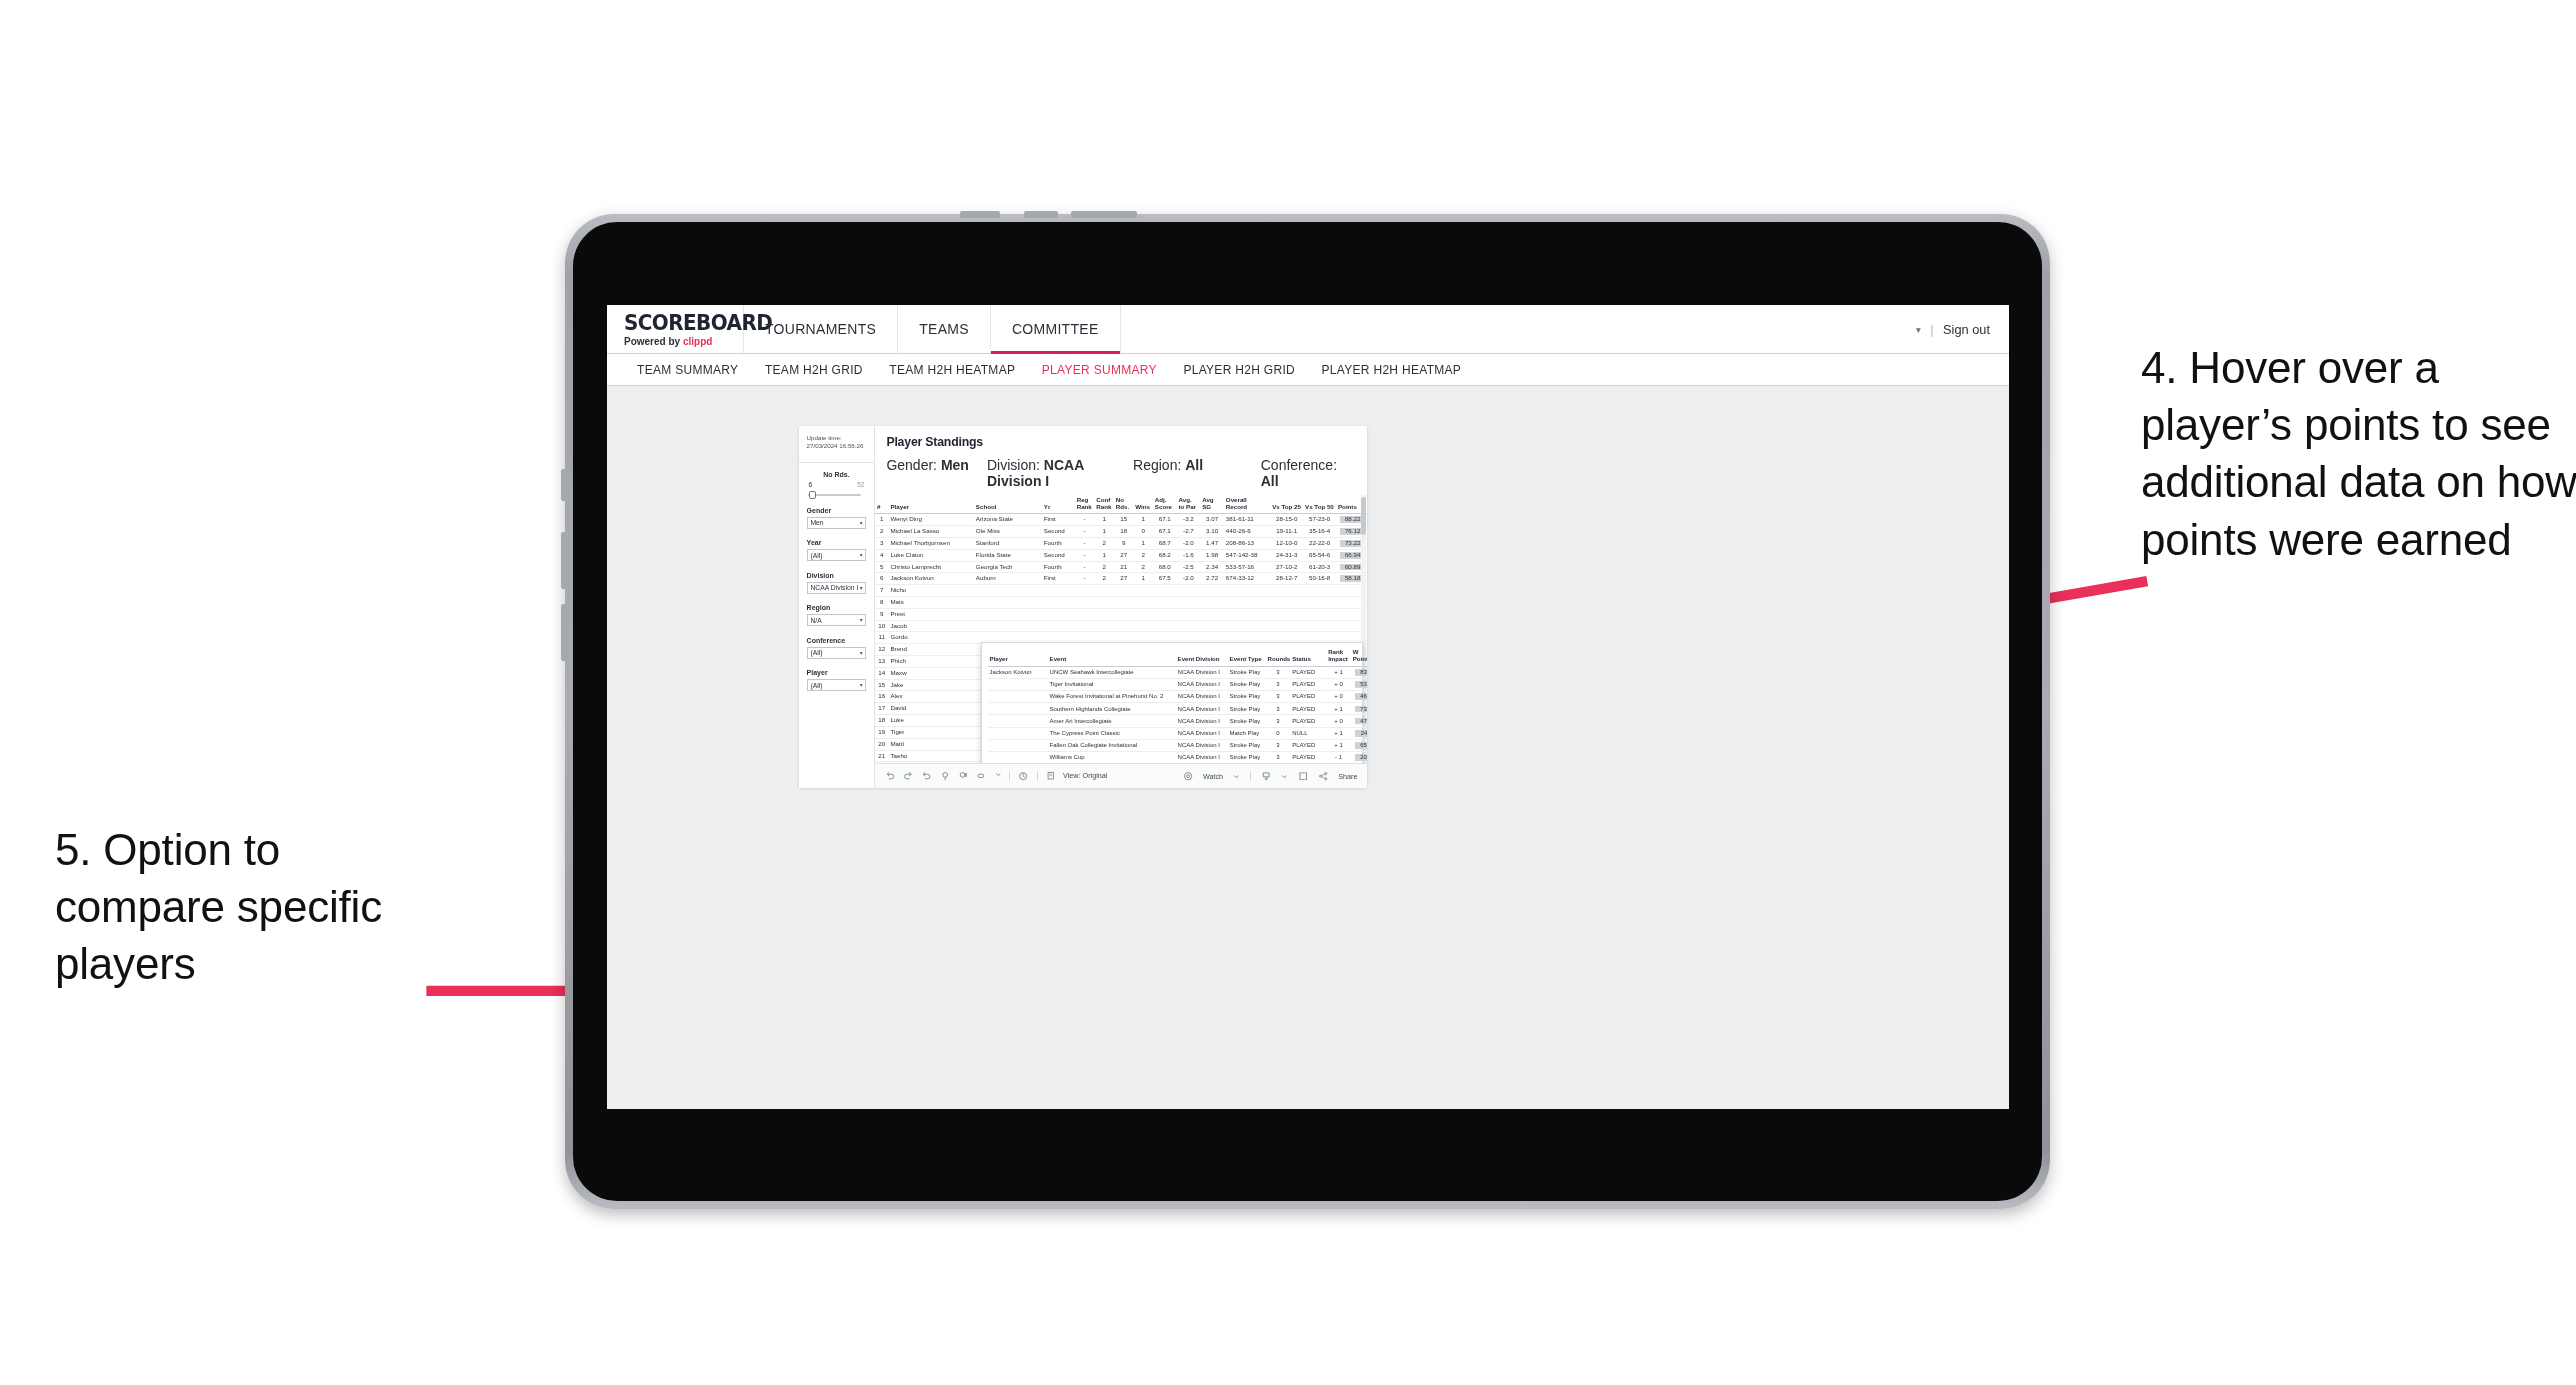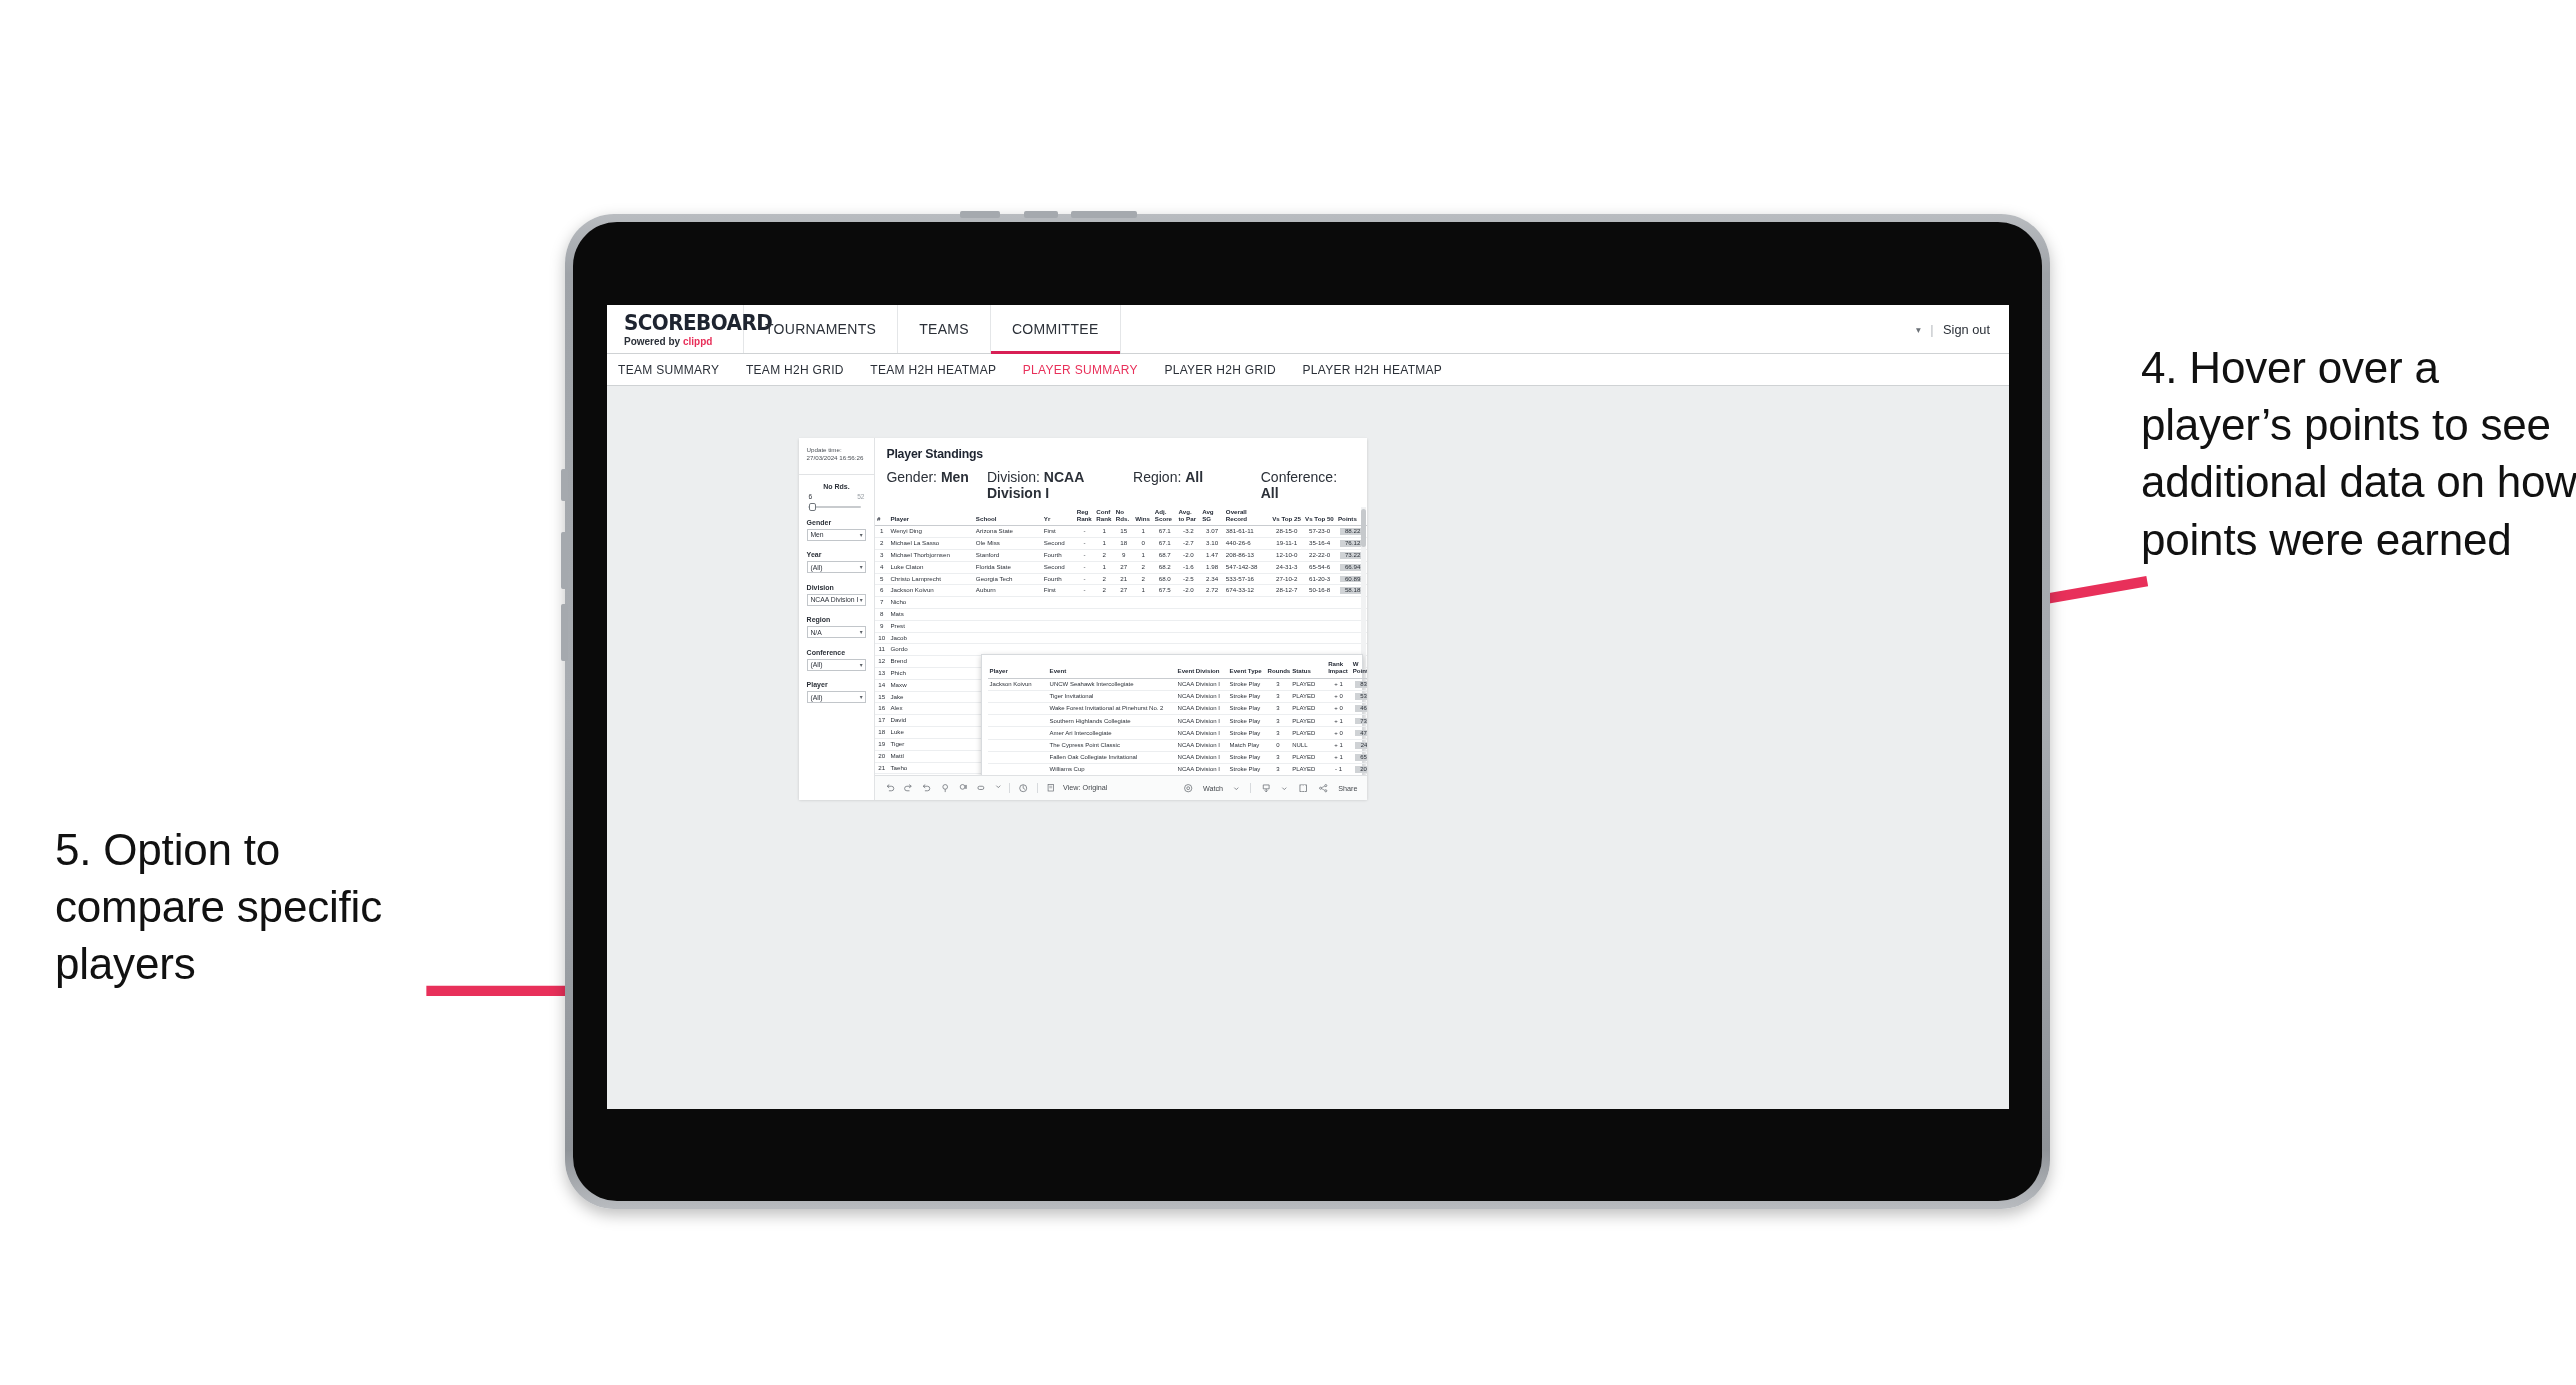--- a/index.html
+++ b/index.html
@@ -119,39 +119,38 @@
     color:#2b3038;
   }
   .top-right .sep{ color:#b8bcc0; }
   .top-right .caret{ font-size:9.5px; color:#6b7076; }
 
   
   .subnav{
     background:#ffffff;
     height:32px;
     display:flex; align-items:center;
-    padding-left:11px;
+    padding-left:30px;
     gap:26.5px;
     border-bottom:0.9px solid #cfd2d4;
   }
   .subnav-item{
     font-size:12px;
     letter-spacing:0.3px;
     color:#2b3038;
     white-space:nowrap;
   }
   .subnav-item.active{ color:#e8305a; }
 
   
   .canvas{
     background:#eceeef;
     height:calc(804px - 49px - 32px);
     position:relative;
     padding-top:40px;
-    margin-top:12px;
   }
   .viz{
     position:absolute;
     left:192px; top:40px;
     width:568px; height:362px;
     background:#ffffff;
     box-shadow:0 0.9px 2.8px rgba(0,0,0,.16);
     display:flex;
     flex-direction:column;
   }

